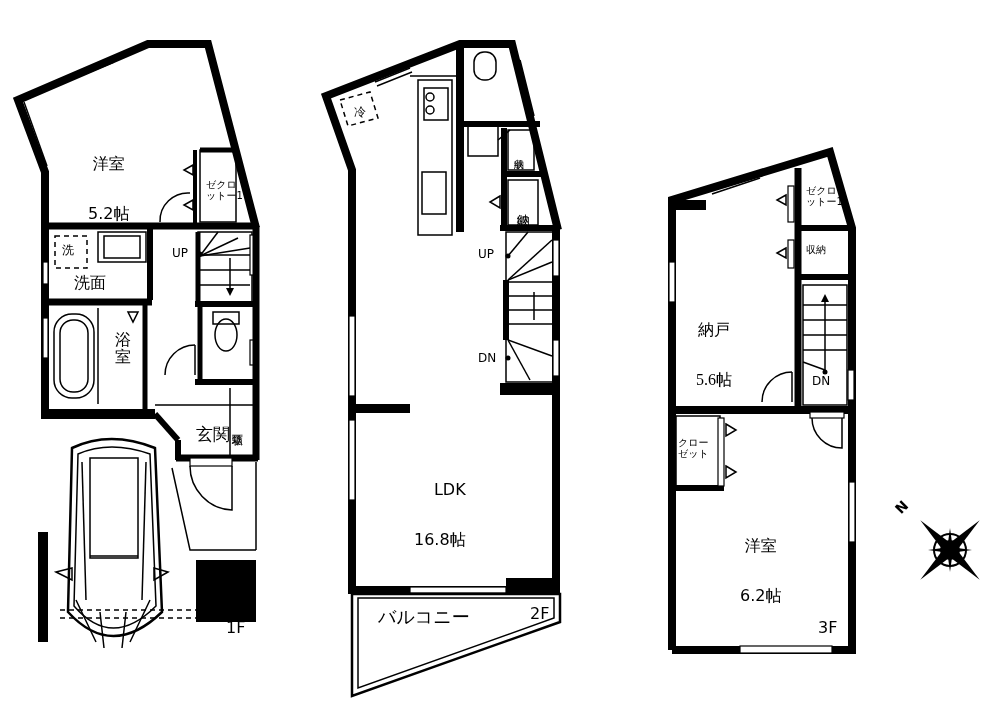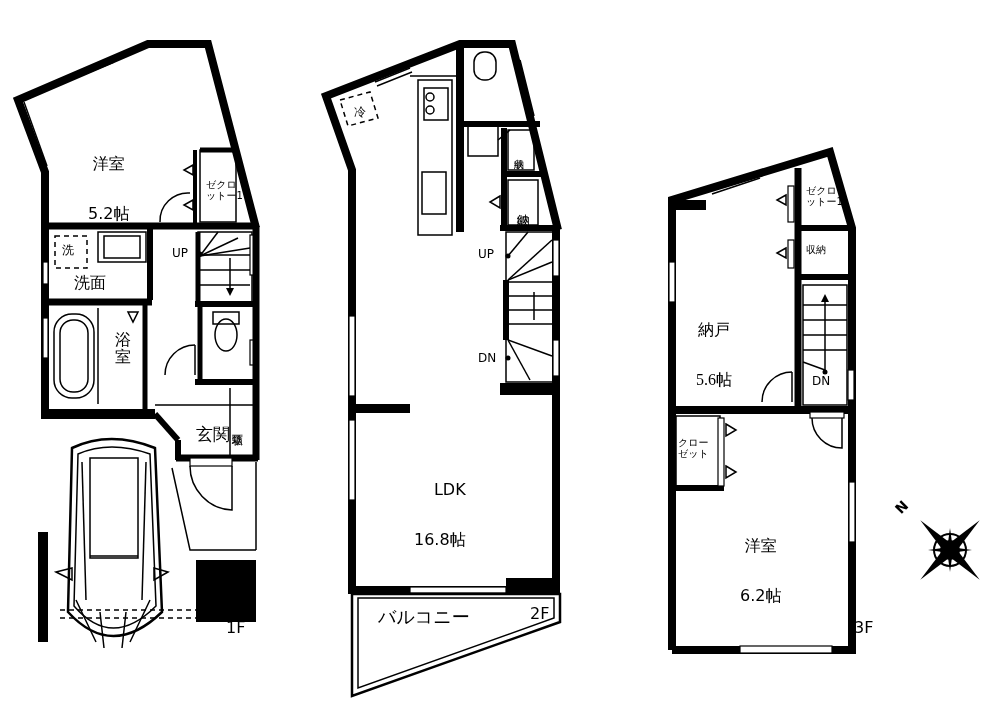--- a/index.html
+++ b/index.html
@@ -272,15 +272,15 @@
 <div class="lbl small" style="left:806px;top:186px;width:30px;font-size:10px;">ゼクロ
 ットー1</div>
 <div class="lbl" style="left:806px;top:245px;font-size:10px;">収納</div>
 <div class="lbl small" style="left:812px;top:375px;">DN</div>
 <div class="lbl small" style="left:678px;top:438px;font-size:10px;">クロー
 ゼット</div>
 <div class="lbl room" style="left:740px;top:504px;">
   <div>洋室</div>
   <div>6.2帖</div>
 </div>
-<div class="lbl flr" style="left:818px;top:620px;margin-left:36px;">3F</div>
+<div class="lbl flr" style="left:818px;top:620px;">3F</div>
 
 <div class="lbl" style="left:896px;top:500px;font-size:14px;transform:rotate(-45deg);font-weight:bold;">N</div>
 
 </body></html>

